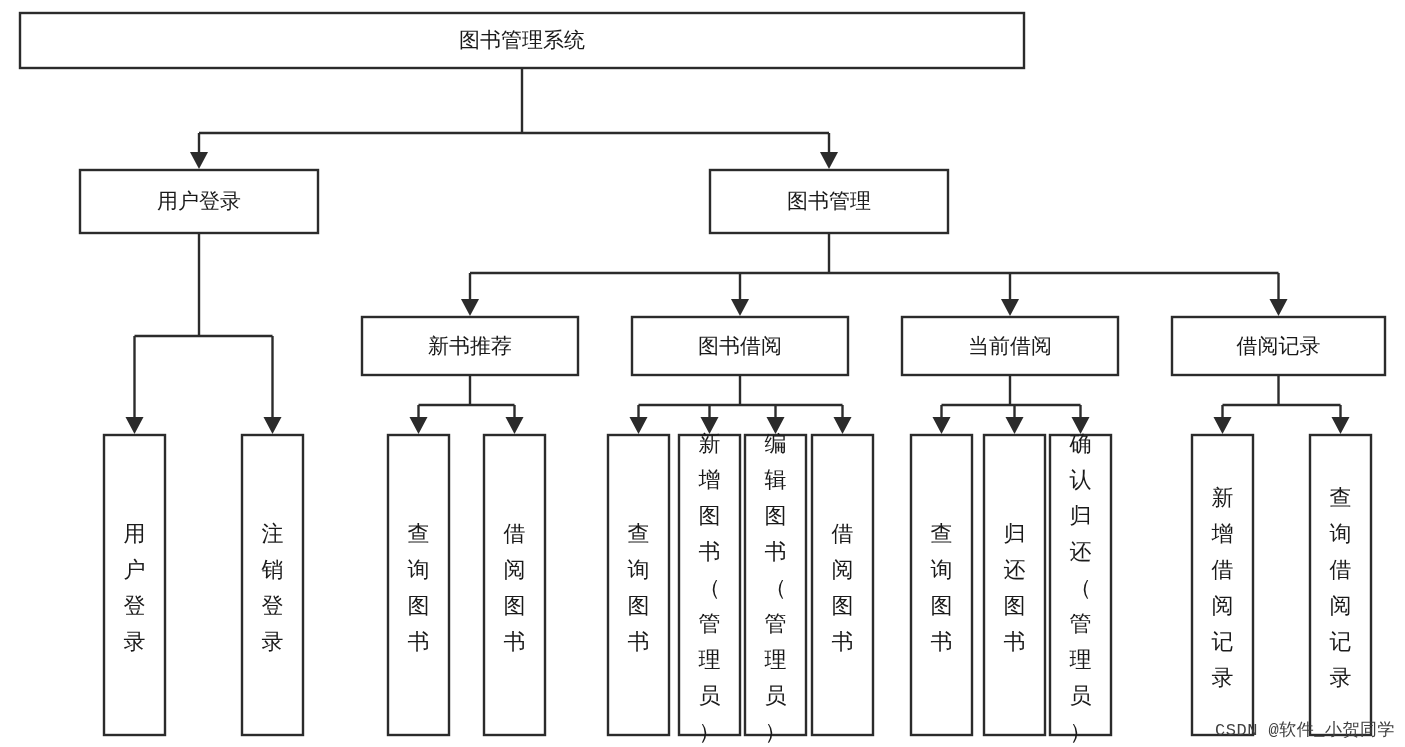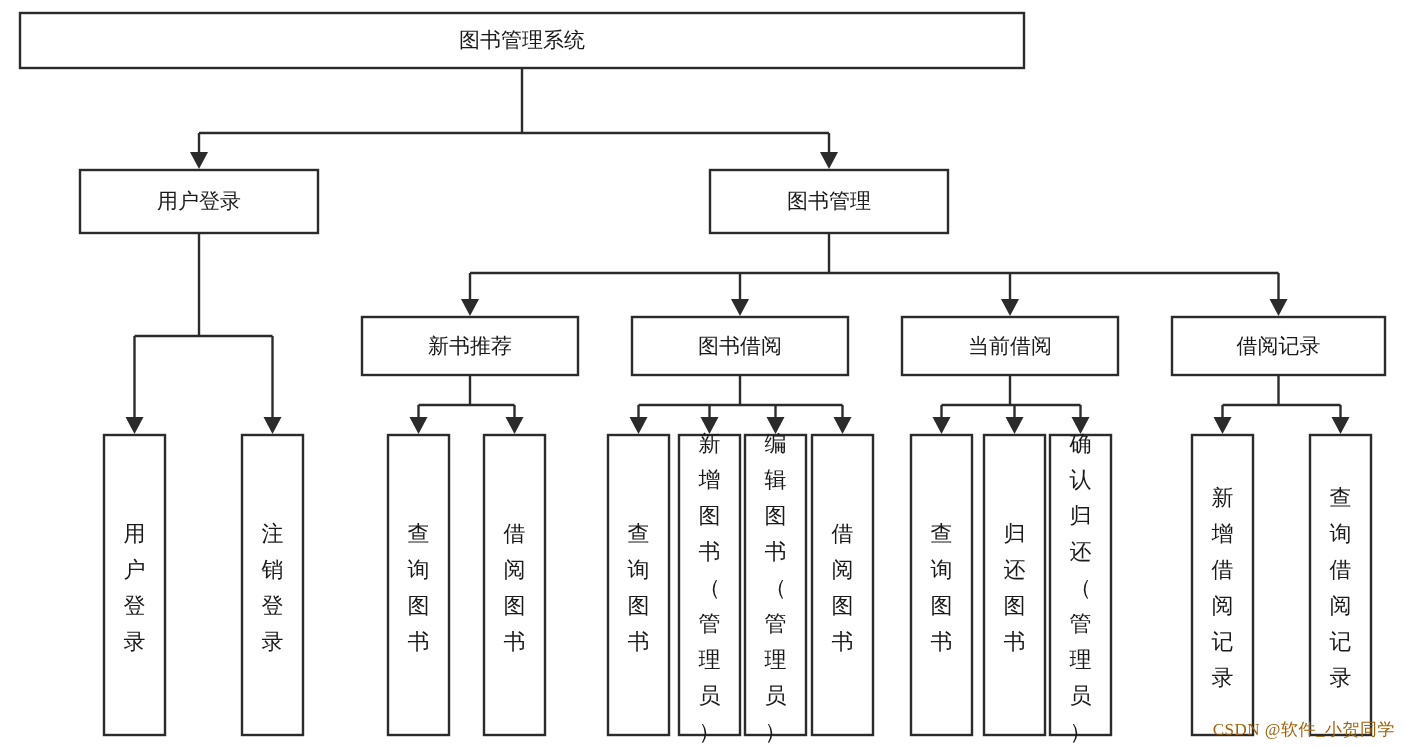--- a/index.html
+++ b/index.html
@@ -51,23 +51,23 @@
     stroke-linecap: butt;
   }
   .arrow-head {
     fill: #2b2b2b;
     stroke: none;
   }
   .watermark {
     position: absolute;
     right: 10px;
     bottom: 6px;
-    font-family: Liberation Serif, serif;
+    font-family: Liberation Mono, monospace;
     font-size: 17px;
-    color: #a16207;
+    color: #404040;
     letter-spacing: 0.5px;
     white-space: nowrap;
     user-select: none;
   }
 </style>
 </head>
 <body>
 
 <div id="diagram-root">
   <svg id="flow" viewBox="0 0 1405 747">

